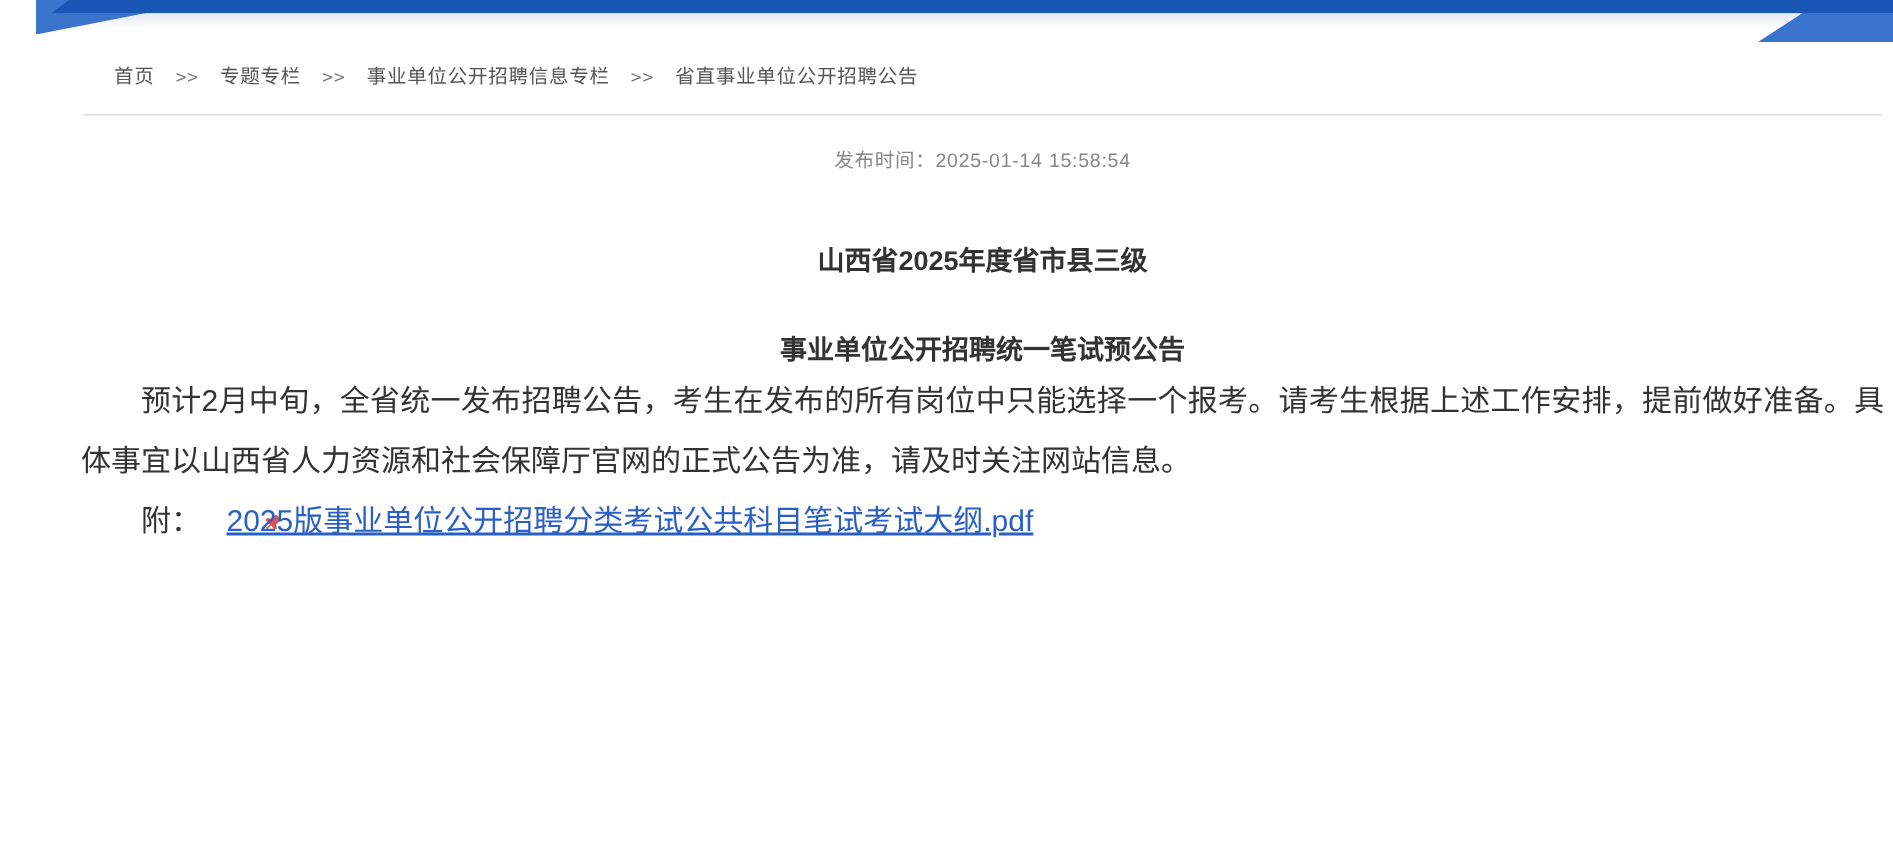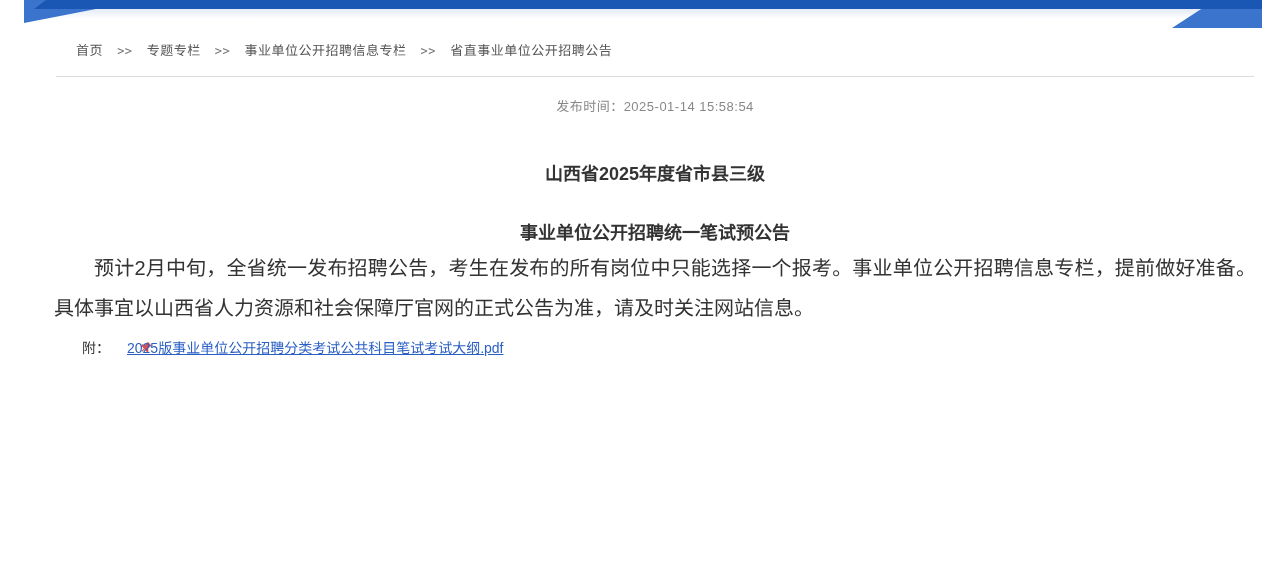--- a/index.html
+++ b/index.html
@@ -90,21 +90,21 @@
   .body-p{
     font-size:20px;
     line-height:40px;
     color:var(--text-main);
     text-align:justify;
     text-indent:2em;
   }
   .body-p.first{margin-top:27px;}
 
   .attachment{
-    font-size:14px;
+    font-size:20px;
     line-height:40px;
     text-indent:2em;
     color:var(--text-main);
     white-space:nowrap;
   }
   .pin{
     display:inline-block;
     width:13px;height:13px;
     margin:0 2px 0 2px;
     vertical-align:-1px;
@@ -142,21 +142,21 @@
   <main class="article">
 
     <div class="publish-time">
       <span>发布时间：</span><span>2025-01-14 15:58:54</span>
     </div>
 
     <h1 class="title l1">山西省2025年度省市县三级</h1>
     <h1 class="title l2">事业单位公开招聘统一笔试预公告</h1>
 
     <div class="article-body">
-      <p class="body-p">预计2月中旬，全省统一发布招聘公告，考生在发布的所有岗位中只能选择一个报考。事业单位公开招聘信息专栏，提前做好准备。具体事宜以山西省人力资源和社会保障厅官网的正式公告为准，请及时关注网站信息。</p>
+      <p class="body-p">预计2月中旬，全省统一发布招聘公告，考生在发布的所有岗位中只能选择一个报考。请考生根据上述工作安排，提前做好准备。具体事宜以山西省人力资源和社会保障厅官网的正式公告为准，请及时关注网站信息。</p>
 
       <p class="attachment">
         <span>附：</span><span class="pin"><svg viewBox="0 0 24 24" width="13" height="13" aria-hidden="true">
               <path fill="#d9534f" d="M15 2l7 7-3.2 1.1L15 14l.8 5.2L13 21l-4.2-5.8L4 20l-1.5-1.5 4.8-4.8L2 9l1.8-2.8L9 7.2 12.9 3.3 15 2z"></path>
             </svg></span><a class="attachment-link">2025版事业单位公开招聘分类考试公共科目笔试考试大纲.pdf</a>
       </p>
     </div>
 
   </main>
 </div>

